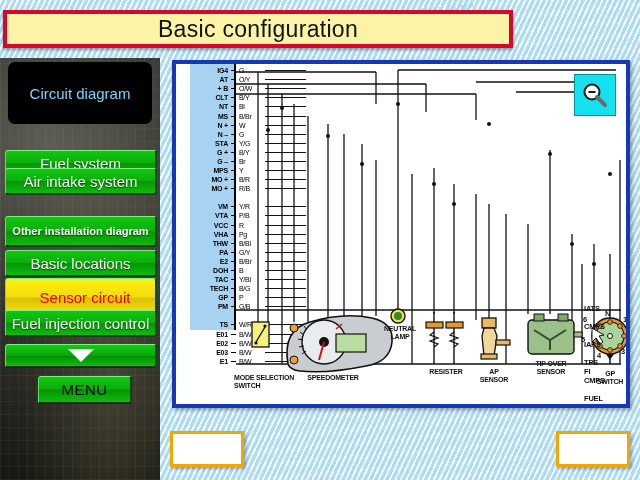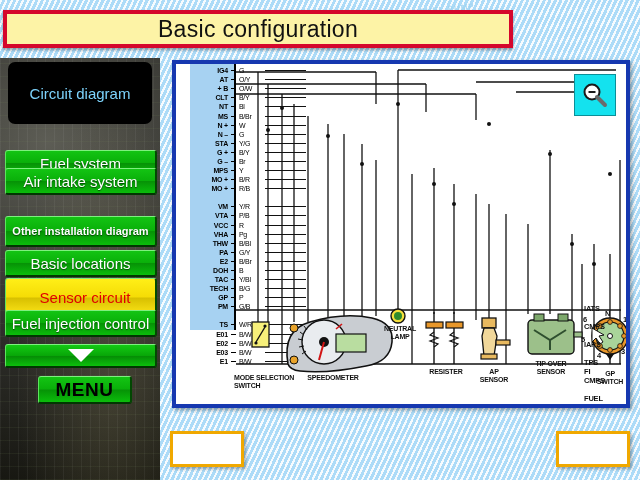--- a/index.html
+++ b/index.html
@@ -70,21 +70,21 @@
   }
   .btn.two-line{font-size:11px;font-weight:bold;line-height:1.15;}
   .btn.sel{
     background:linear-gradient(#ffef17 0%, #f5dc06 48%, #d8c000 52%, #ffe81a 100%);
     color:#e00000;text-shadow:none;font-weight:normal;
   }
   .btn.arrow{background:linear-gradient(#14c914 0%,#08a708 50%,#058b05 52%,#0cc00c 100%);}
   .tri{width:0;height:0;border-left:13px solid transparent;border-right:13px solid transparent;
        border-top:13px solid #fff;}
   .btn.menu{
-    left:38px;width:94px;height:28px;color:#000;font-size:19px;font-weight:bold;
+    left:38px;width:94px;height:28px;color:#000;font-size:15px;font-weight:normal;
     text-shadow:none;letter-spacing:.5px;
   }
 
   
   #diagram-frame{
     position:absolute;left:172px;top:60px;width:458px;height:348px;
     background:#fff;border:4px solid #1638b0;box-sizing:border-box;
     box-shadow:2px 2px 4px rgba(0,0,0,.35);overflow:hidden;
   }
   #diagram{position:absolute;inset:0;}

